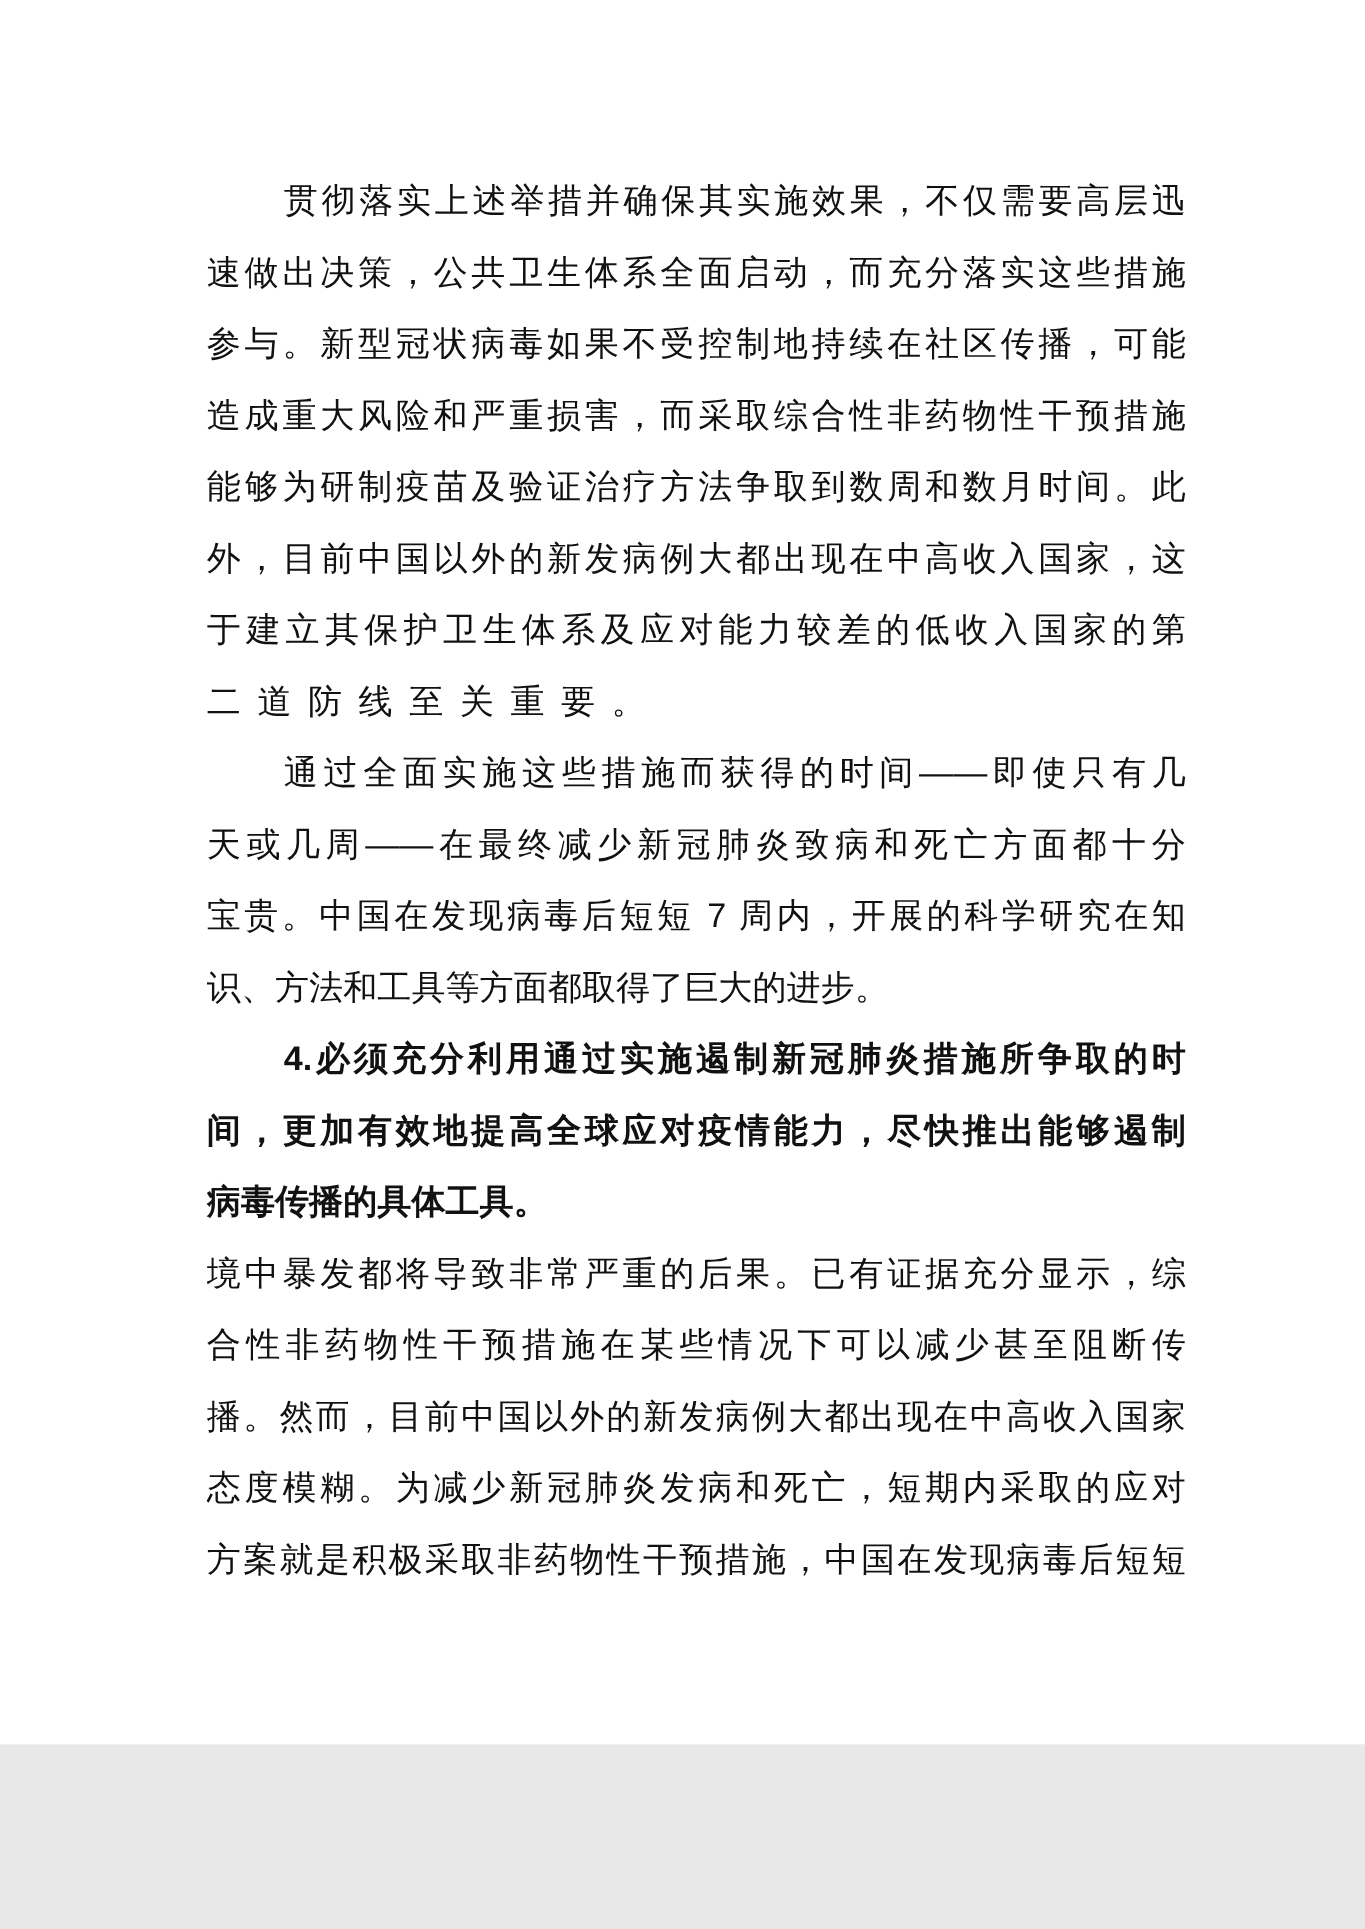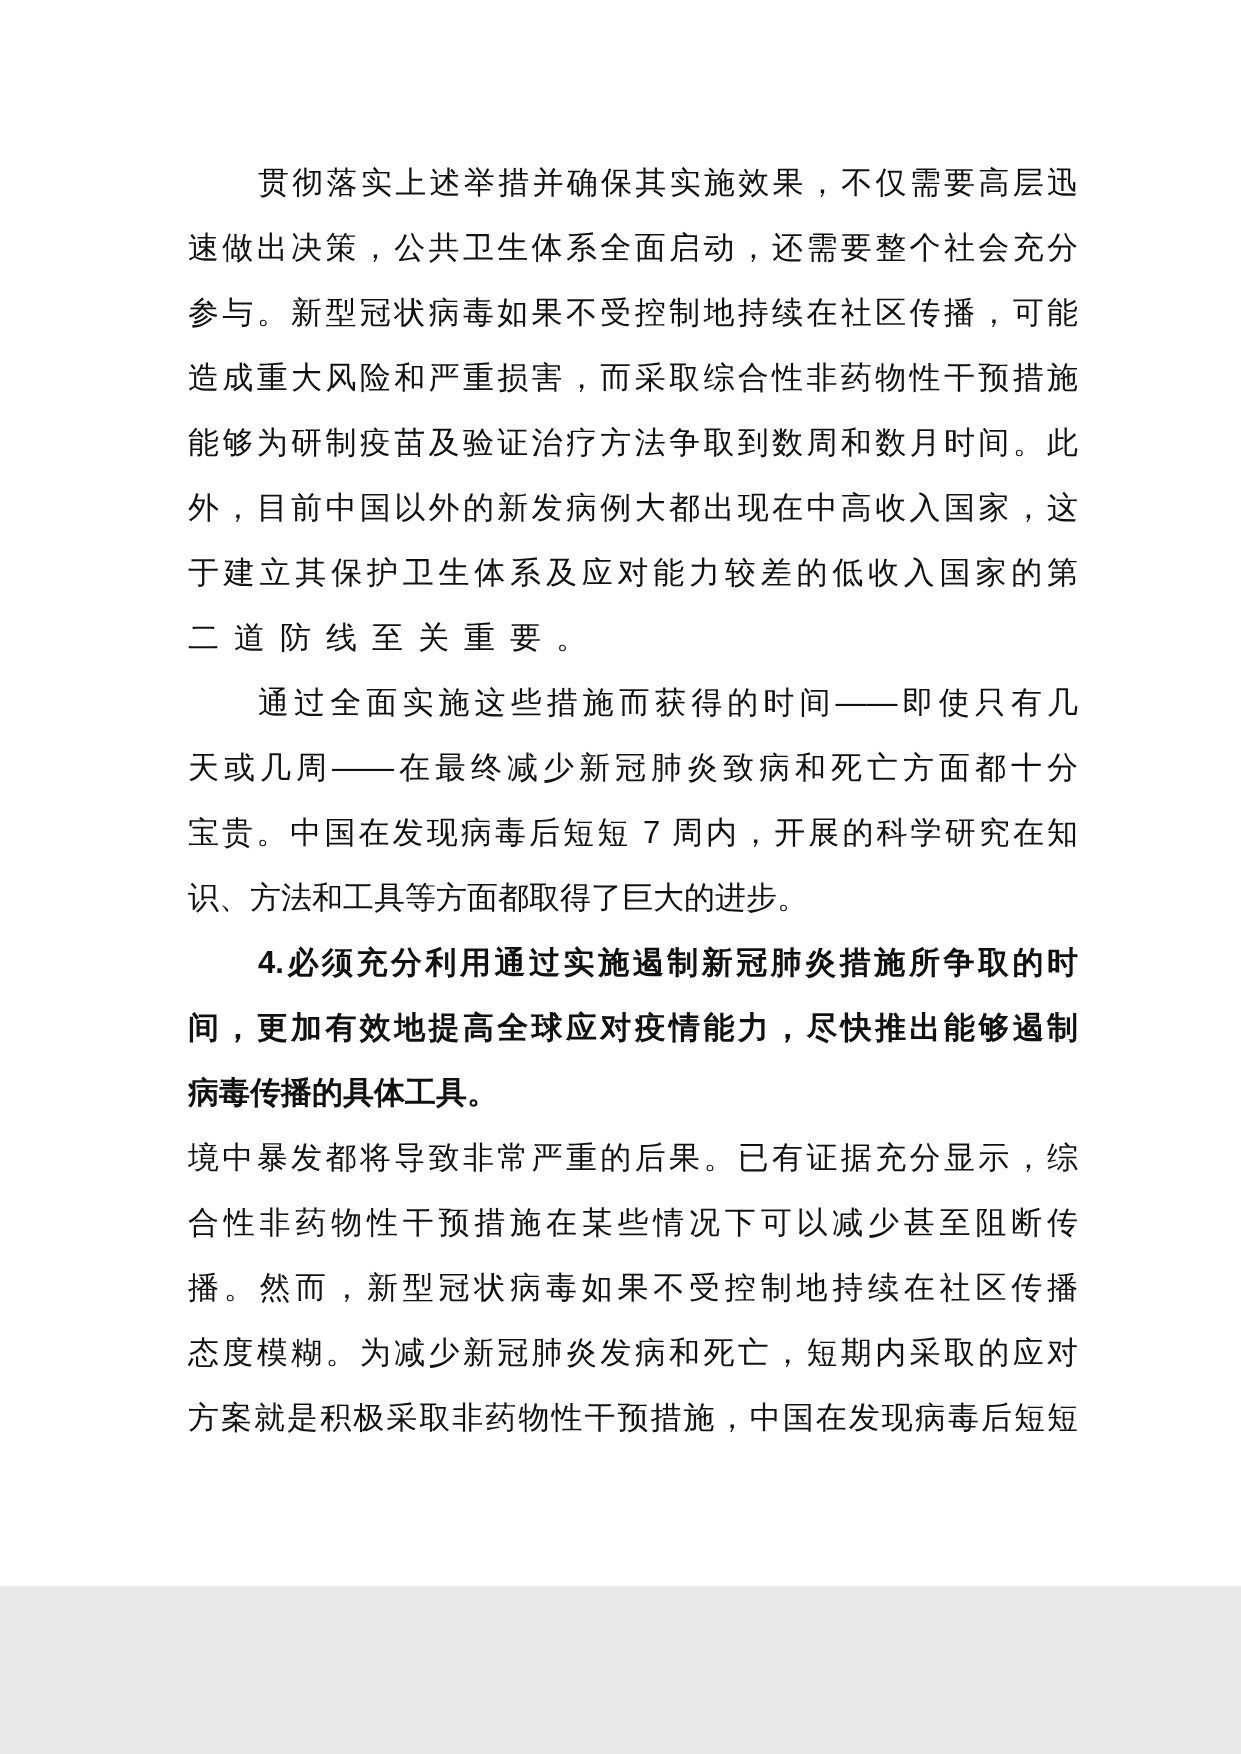--- a/index.html
+++ b/index.html
@@ -55,34 +55,34 @@
     line-height: 28px;
     color: #222222;
   }
 </style>
 </head>
 <body>
 
 <div class="page">
   <div class="textblock">
       <div class="line indent">贯彻落实上述举措并确保其实施效果，不仅需要高层迅</div>
-      <div class="line">速做出决策，公共卫生体系全面启动，还需要整个社会充分</div>
+      <div class="line">速做出决策，公共卫生体系全面启动，而充分落实这些措施</div>
       <div class="line">参与。新型冠状病毒如果不受控制地持续在社区传播，可能</div>
       <div class="line">造成重大风险和严重损害，而采取综合性非药物性干预措施</div>
       <div class="line">能够为研制疫苗及验证治疗方法争取到数周和数月时间。此</div>
       <div class="line">外，目前中国以外的新发病例大都出现在中高收入国家，这</div>
       <div class="line">于建立其保护卫生体系及应对能力较差的低收入国家的第</div>
       <div class="line flush wide">二道防线至关重要。</div>
       <div class="line indent">通过全面实施这些措施而获得的时间——即使只有几</div>
       <div class="line">天或几周——在最终减少新冠肺炎致病和死亡方面都十分</div>
       <div class="line">宝贵。中国在发现病毒后短短 7 周内，开展的科学研究在知</div>
       <div class="line flush">识、方法和工具等方面都取得了巨大的进步。</div>
       <div class="line bold indent">4.必须充分利用通过实施遏制新冠肺炎措施所争取的时</div>
       <div class="line bold">间，更加有效地提高全球应对疫情能力，尽快推出能够遏制</div>
       <div class="line bold flush">病毒传播的具体工具。</div>
       <div class="line">境中暴发都将导致非常严重的后果。已有证据充分显示，综</div>
       <div class="line">合性非药物性干预措施在某些情况下可以减少甚至阻断传</div>
-      <div class="line">播。然而，新型冠状病毒如果不受控制地持续在社区传播</div>
+      <div class="line">播。然而，目前中国以外的新发病例大都出现在中高收入国家</div>
       <div class="line">态度模糊。为减少新冠肺炎发病和死亡，短期内采取的应对</div>
       <div class="line">方案就是积极采取非药物性干预措施，中国在发现病毒后短短</div>
     </div>
   <div class="page-number">30</div>
 </div>
 
 </body></html>

